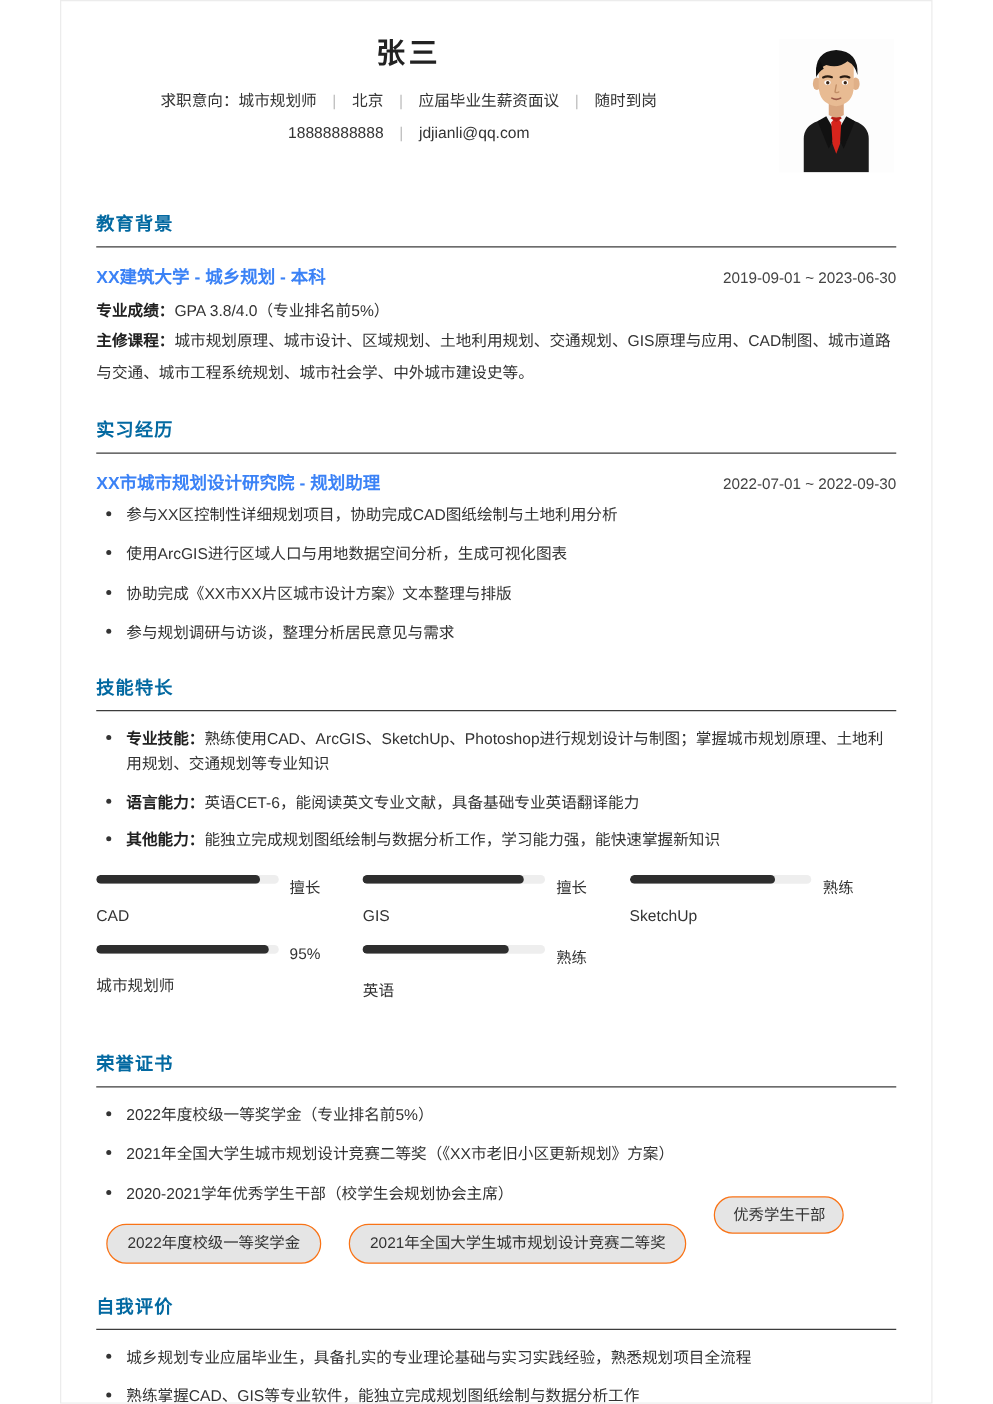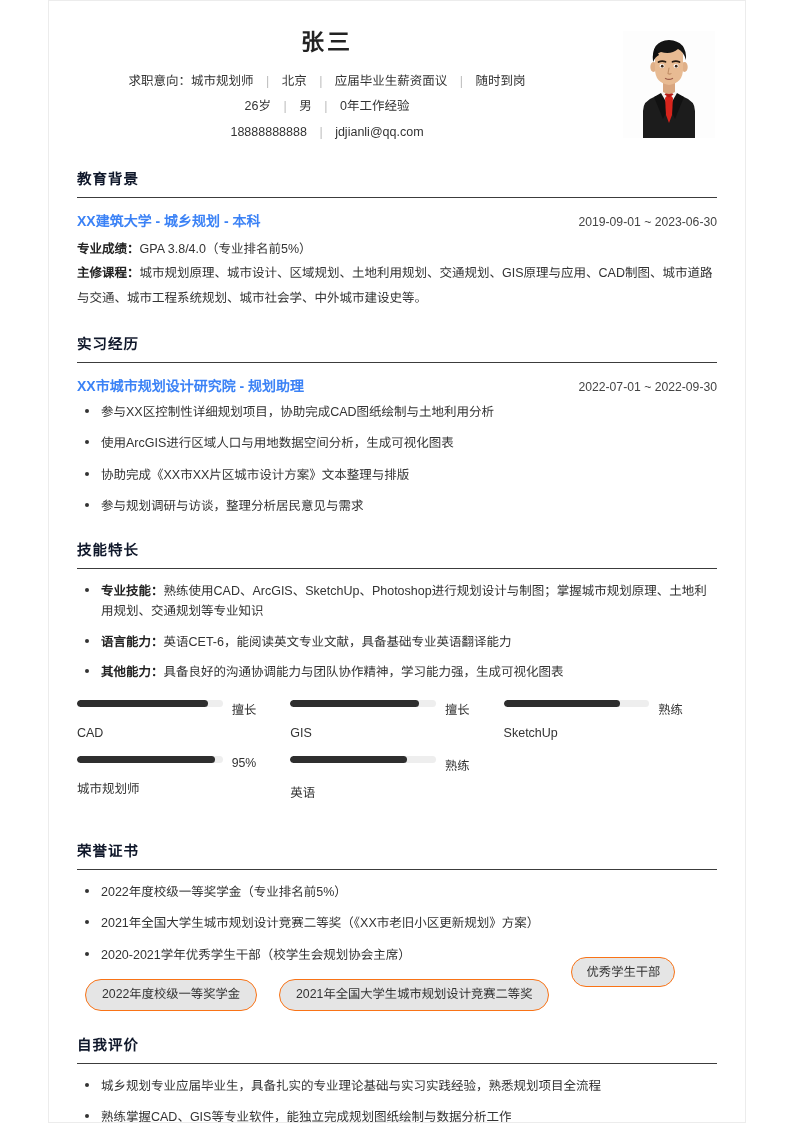--- a/index.html
+++ b/index.html
@@ -67,21 +67,21 @@
     background: #fdfdfd;
     overflow: hidden;
   }
   .avatar svg { display: block; width: 100%; height: 100%; }
 
   
   .section { margin-top: 22px; }
   .section-title {
     font-size: 14.5px;
     font-weight: bold;
-    color: #0f172a;
+    color: #0369a1;
     letter-spacing: 1px;
     padding-bottom: 9px;
     border-bottom: 1px solid #3c3c3c;
     margin: 0 0 12px 0;
   }
 
   .entry { margin-bottom: 2px; }
   .entry-head {
     display: flex;
     justify-content: space-between;
@@ -215,27 +215,20 @@
         <div class="meta-line">
           <span>求职意向：城市规划师</span>
           <span class="sep">|</span>
           <span>北京</span>
           <span class="sep">|</span>
           <span>应届毕业生薪资面议</span>
           <span class="sep">|</span>
           <span>随时到岗</span>
         </div>
 
-        <div class="meta-line">
-          <span>26岁</span>
-          <span class="sep">|</span>
-          <span>男</span>
-          <span class="sep">|</span>
-          <span>0年工作经验</span>
-        </div>
 
         <div class="meta-line">
           <span>18888888888</span>
           <span class="sep">|</span>
           <span>jdjianli@qq.com</span>
         </div>
       </div>
 
       <div class="avatar">
         <svg viewBox="0 0 92 107" xmlns="http://www.w3.org/2000/svg">
@@ -314,21 +307,21 @@
       <div class="section-title">技能特长</div>
 
       <ul class="bullets">
         <li>
           <b>专业技能：</b><span>熟练使用CAD、ArcGIS、SketchUp、Photoshop进行规划设计与制图；掌握城市规划原理、土地利用规划、交通规划等专业知识</span>
         </li>
         <li>
           <b>语言能力：</b><span>英语CET-6，能阅读英文专业文献，具备基础专业英语翻译能力</span>
         </li>
         <li>
-          <b>其他能力：</b><span>具备良好的沟通协调能力与团队协作精神，学习能力强，生成可视化图表</span>
+          <b>其他能力：</b><span>能独立完成规划图纸绘制与数据分析工作，学习能力强，能快速掌握新知识</span>
         </li>
       </ul>
 
       <div class="bars">
         <div class="bar-cell">
           <div class="bar-row">
             <div class="bar-track">
               <div class="bar-fill" style="width: 90%;"></div>
             </div>
             <div class="bar-level">擅长</div>

